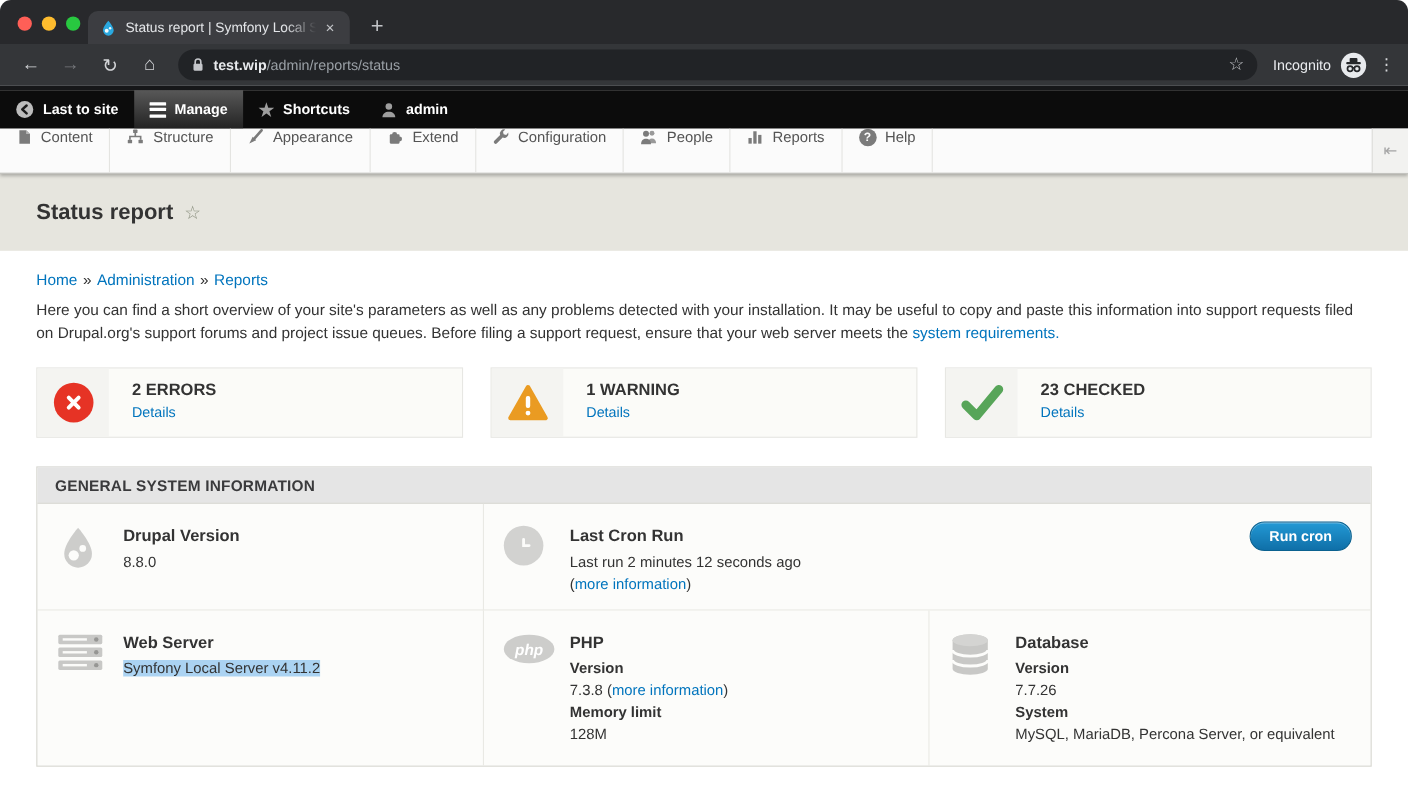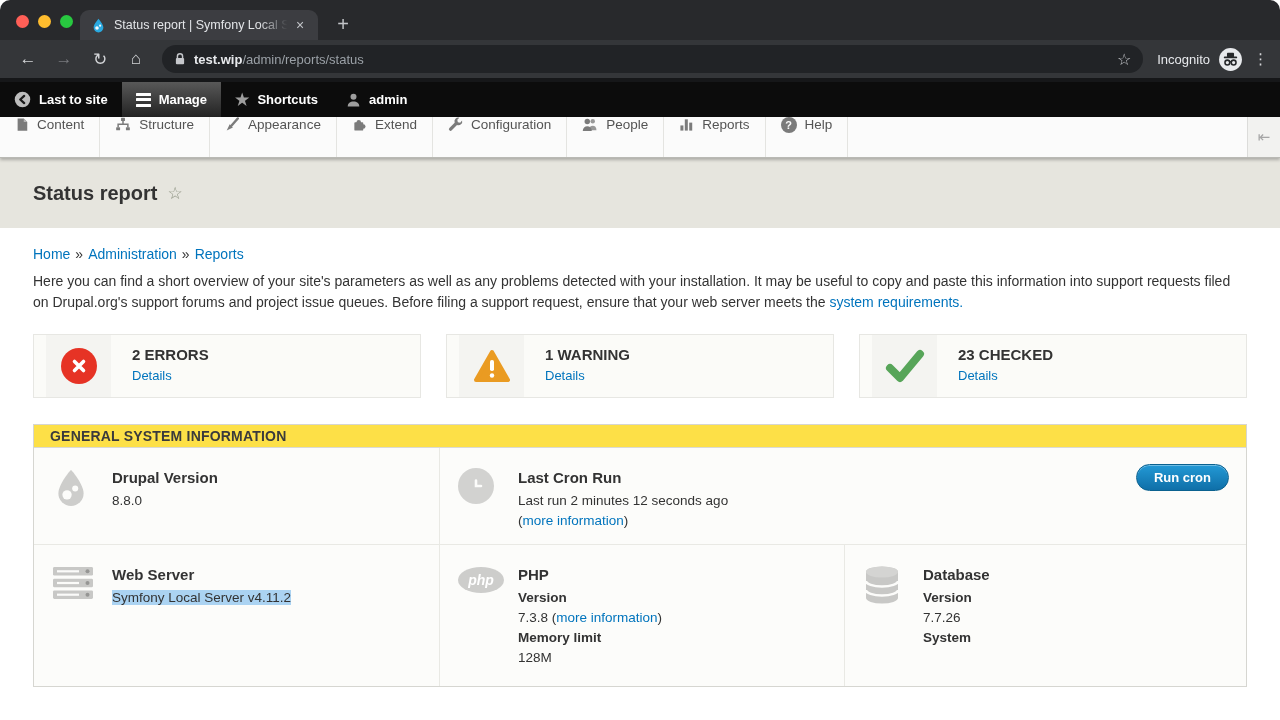--- a/index.html
+++ b/index.html
@@ -52,30 +52,30 @@
   .page-title { font-size:20px; font-weight:bold; color:#333; }
   .fav-star { font-size:17px; color:#8e9383; margin-left:10px; }
   .content { padding:0 33px; }
   a.lnk { color:#0074bd; text-decoration:none; cursor:pointer; }
   .breadcrumb { margin-top:18px; font-size:14px; color:#333; }
   .bc-sep { margin:0 5px; }
   .intro { margin-top:9px; font-size:14px; line-height:21px; color:#333; max-width:1214px; }
 
   
   .cards { margin-top:21px; display:flex; justify-content:space-between; }
-  .card { width:388px; height:64px; border:1px solid #e7e7e3; background:#fbfbf8; display:flex;padding-left:12px; }
+  .card { width:388px; height:64px; border:1px solid #e7e7e3; background:#fbfbf8; display:flex; }
   .card-iconcell { width:65px; background:#f4f4f1; display:flex; align-items:center; justify-content:center; flex-shrink:0; }
   .card-body { padding:11px 0 0 21px; }
   .card-label { font-size:15px; font-weight:bold; color:#333; margin-bottom:3px; }
   .card-link { font-size:13px; }
   .err-circle { width:36px; height:36px; border-radius:50%; background:#e63325; display:flex; align-items:center; justify-content:center; }
 
   
   .panel { margin-top:26px; border:1px solid #d6d6d1; background:#fcfcfa; }
-  .panel-heading { height:23px; background:#fde047; border-bottom:1px solid #dadad4; display:flex; align-items:center; padding-left:16px; font-size:14px; font-weight:bold; color:#3a3a3c; letter-spacing:0.2px; }
+  .panel-heading { height:33px; background:#e5e5e5; border-bottom:1px solid #dadad4; display:flex; align-items:center; padding-left:16px; font-size:14px; font-weight:bold; color:#3a3a3c; letter-spacing:0.2px; }
   .grid { display:grid; grid-template-columns:406px 405px 1fr; grid-template-rows:97px 141px; }
   .cell { padding:20px 16px 0 16px; display:flex; overflow:hidden; }
   .cell-b-right { border-right:1px solid #e9e9e4; }
   .cell-b-bottom { border-bottom:1px solid #e9e9e4; }
   .cell-span2 { grid-column:2 / 4; position:relative; }
   .cell-icon { width:62px; flex-shrink:0; display:flex; justify-content:flex-start; padding-left:2px; }
   .cell-text { flex:1; font-size:13.5px; color:#333; line-height:20px; }
   .cell-title { font-size:15px; font-weight:bold; color:#333; margin-bottom:3px; }
   .bold-line { font-weight:bold; }
   .hl { background:#abd3f2; }
@@ -359,20 +359,21 @@
                 <ellipse cx="19" cy="7" rx="16" ry="5.5" fill="#d4d4d2"></ellipse>
                 <path d="M3 16 a16 5.5 0 0 0 32 0" fill="none" stroke="#fcfcfa" stroke-width="2.6"></path>
                 <path d="M3 25 a16 5.5 0 0 0 32 0" fill="none" stroke="#fcfcfa" stroke-width="2.6"></path>
               </svg>
             </div>
             <div class="cell-text">
               <div class="cell-title">Database</div>
               <div class="bold-line">Version</div>
               <div>7.7.26</div>
               <div class="bold-line">System</div>
+              <div>MySQL, MariaDB, Percona Server, or equivalent</div>
             </div>
           </div>
 
         </div>
       </div>
     </div>
   </div>
 </div>
 
 </body></html>

